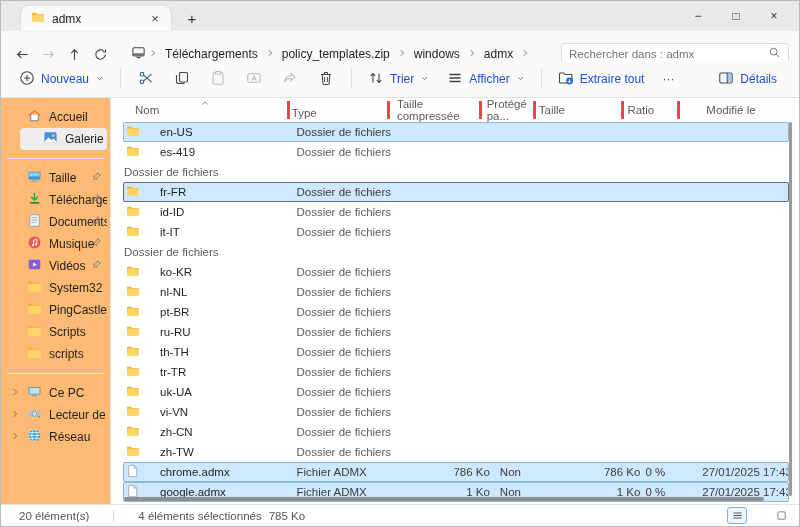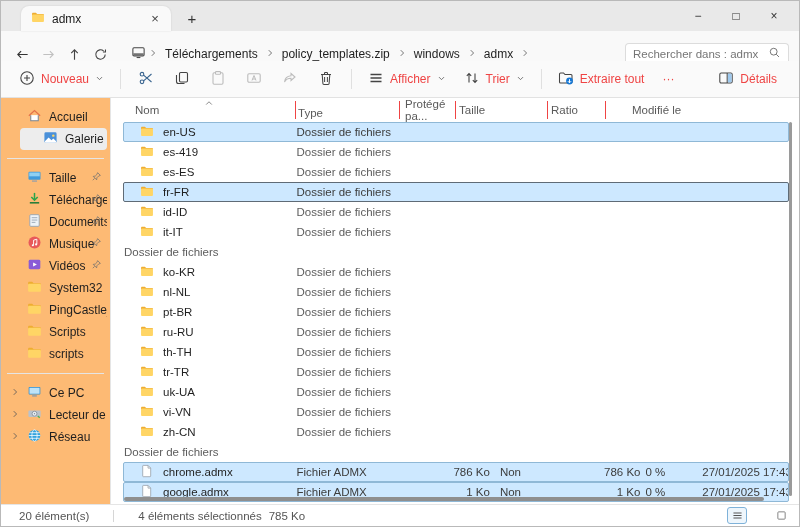--- a/index.html
+++ b/index.html
@@ -19,28 +19,28 @@
 
   
   .navbar { height:30px; background:#f9f9f9; display:flex; align-items:center; padding:16px 10px 0 8px; flex:0 0 30px; }
   .navbtn { width:26px; height:24px; display:flex; align-items:center; justify-content:center; }
   .navbtn svg { width:15px; height:15px; }
   .navbtn.disabled svg path { stroke:#c0c0c0; }
   .breadcrumb { display:flex; align-items:center; margin-left:18px; gap:2px; flex:1; min-width:0; }
   .breadcrumb .ic svg { width:15px; height:15px; }
   .crumb { padding:2px 5px; color:#1f1f1f; white-space:nowrap; }
   .bc-chev svg { width:10px; height:10px; }
-  .searchbox { width:164px; height:23px; background:#fff; border:1px solid #dcdcdc; border-bottom-color:#c9c9c9; border-radius:4px; display:flex; align-items:center; padding:0 7px; gap:6px; }
+  .searchbox { width:228px; height:23px; background:#fff; border:1px solid #dcdcdc; border-bottom-color:#c9c9c9; border-radius:4px; display:flex; align-items:center; padding:0 7px; gap:6px; }
   .searchbox input { border:none; outline:none; flex:1; font-family:inherit; font-size:11.5px; color:#333; background:transparent; min-width:0; }
   .searchbox input::placeholder { color:#757575; }
   .searchbox .ic svg { width:13px; height:13px; }
 
   
   .toolbar { height:37px; background:#fafafa; border-bottom:1px solid #e2e2e2; display:flex; align-items:center; padding:0 14px 0 10px; gap:2px; flex:0 0 37px; }
-  .tb { border:none; background:transparent; display:flex; align-items:center; gap:6px; padding:6px 8px; border-radius:4px; font-family:inherit; font-size:12px; color:#ef4444; }
+  .tb { border:none; background:transparent; display:flex; align-items:center; gap:6px; padding:6px 8px; border-radius:4px; font-family:inherit; font-size:12px; color:#1d4ed8; }
   .tb .ic svg { width:16px; height:16px; }
   .tb.icon-only { padding:6px 9px; }
   .tb .caret svg { width:9px; height:9px; }
   .tbsep { width:1px; height:20px; background:#e0e0e0; margin:0 6px; }
   .toolbar .spacer { flex:1; }
 
   
   .bodyarea { flex:1; display:flex; min-height:0; }
   .sidebar { width:110px; flex:0 0 110px; border-right:1px solid #e5e5e5; padding-top:8px; background:#fdba74; overflow:hidden; }
   .side-item { height:22px; display:flex; align-items:center; padding-left:23px; gap:7px; border-radius:4px; margin:0 3px; position:relative; }
@@ -49,34 +49,34 @@
   .side-item .ic svg { width:15px; height:15px; flex:0 0 15px; }
   .side-item .chev svg { width:10px; height:10px; }
   .side-label { white-space:nowrap; overflow:hidden; font-size:12px; color:#1f1f1f; flex:1; min-width:0; }
   .side-item .pin { position:absolute; right:5px; top:4px; }
   .side-item .pin svg { width:11px; height:11px; }
   .side-divider { height:1px; background:#e5e5e5; margin:8px 6px; }
 
   
   .content { flex:1; position:relative; padding-top:3px; min-width:0; background:#fff; }
   .thead { display:flex; margin-left:12px; width:666px; height:18px; color:#5a5a5a; font-size:11.5px; }
-  .th { position:relative; border-right:1px solid #ef4444; display:flex; align-items:center; }
+  .th { position:relative; border-right:3px solid #ef4444; display:flex; align-items:center; }
   .th:last-child { border-right:none; }
   .sort-caret { position:absolute; top:-3px; left:calc(50% - 5px); }
   .sort-caret svg { width:10px; height:10px; }
   .rows { margin-top:3px; }
   .row { display:flex; align-items:center; margin-left:12px; width:666px; height:20px; border:1px solid transparent; border-radius:2px; font-size:11.5px; }
   .row.sel { background:#cde8ff; border-color:#8fb8d6; }
   .row.focus { border-color:#5f6b76; }
   .cell { white-space:nowrap; overflow:hidden; }
   .w-name { width:173px; } .w-type { width:104px;align-items:flex-end; } .w-comp { width:95px; } .w-prot { width:56px; }
   .w-size { width:92px; } .w-ratio { width:58px; } .w-mod { width:88px; }
   .h-name { padding-left:12px; } .h-type { padding-left:2px; } .h-comp { padding-left:7px; } .h-prot { padding-left:5px; }
   .h-size { padding-left:3px; } .h-ratio { padding-left:3px; } .h-mod { padding-left:2px;margin-left:24px; }
-  .c-name { display:flex; align-items:center; gap:9px; padding-left:16px; color:#1f1f1f; }
+  .c-name { display:flex; align-items:center; gap:20px; padding-left:2px; color:#1f1f1f; }
   .c-name .ic svg { width:14px; height:14px; }
   .c-type,.c-prot,.c-ratio,.c-mod { color:#5d5d5d; }
   .c-comp,.c-size { text-align:right; color:#5d5d5d; }
   .c-comp { padding-right:5px; } .c-size { padding-right:2px; }
   .c-prot { padding-left:5px; } .c-ratio { padding-left:3px; } .c-mod { padding-left:2px; }
   .row.sel .c-type,.row.sel .c-prot,.row.sel .c-ratio,.row.sel .c-mod,.row.sel .c-comp,.row.sel .c-size { color:#3c3c3c; }
   .hscroll { position:absolute; left:13px; bottom:3px; width:640px; height:4px; background:#8f8f8f; border-radius:2px; }
   .vscroll { position:absolute; right:7px; top:24px; bottom:8px; width:3px; background:#9a9a9a; border-radius:2px; }
 
   
@@ -211,33 +211,33 @@
       </button>
     <button class="tb icon-only">
         <span class="ic"><svg viewBox="0 0 16 16">
             <path d="M3 4.5h10M6.5 4.5V3.2c0-.4.3-.7.7-.7h1.6c.4 0 .7.3.7.7v1.3M4.2 4.5l.7 9c0 .5.5.9 1 .9h4.2c.5 0 1-.4 1-.9l.7-9" fill="none" stroke="#444" stroke-width="1.05"></path>
             <path d="M6.6 7v5M9.4 7v5" stroke="#444" stroke-width="1"></path>
           </svg></span>
       </button>
     <div class="tbsep"></div>
     <button class="tb">
       <span class="ic"><svg viewBox="0 0 16 16">
-            <path d="M2.5 4.5h11M2.5 8h11M2.5 11.5h11" stroke="#444" stroke-width="1.3"></path>
-          </svg></span>
-      <span>Afficher</span>
+            <path d="M5 12.5v-9M2.8 5.8 5 3.5l2.2 2.3" fill="none" stroke="#444" stroke-width="1.1"></path>
+            <path d="M11 3.5v9M8.8 10.2 11 12.5l2.2-2.3" fill="none" stroke="#444" stroke-width="1.1"></path>
+          </svg></span>
+      <span>Trier</span>
       <span class="caret"><svg viewBox="0 0 16 16">
             <path d="M3.5 5.5 8 10l4.5-4.5" fill="none" stroke="#555" stroke-width="1.4"></path>
           </svg></span>
     </button>
     <button class="tb">
       <span class="ic"><svg viewBox="0 0 16 16">
-            <path d="M5 12.5v-9M2.8 5.8 5 3.5l2.2 2.3" fill="none" stroke="#444" stroke-width="1.1"></path>
-            <path d="M11 3.5v9M8.8 10.2 11 12.5l2.2-2.3" fill="none" stroke="#444" stroke-width="1.1"></path>
-          </svg></span>
-      <span>Trier</span>
+            <path d="M2.5 4.5h11M2.5 8h11M2.5 11.5h11" stroke="#444" stroke-width="1.3"></path>
+          </svg></span>
+      <span>Afficher</span>
       <span class="caret"><svg viewBox="0 0 16 16">
             <path d="M3.5 5.5 8 10l4.5-4.5" fill="none" stroke="#555" stroke-width="1.4"></path>
           </svg></span>
     </button>
     <div class="tbsep"></div>
     <button class="tb">
       <span class="ic"><svg viewBox="0 0 16 16">
             <path d="M1.5 4c0-.6.4-1 1-1h3l1.5 1.5h6c.6 0 1 .4 1 1V12c0 .6-.4 1-1 1H2.5c-.6 0-1-.4-1-1z" fill="none" stroke="#444" stroke-width="1.05"></path>
             <circle cx="11.5" cy="11" r="3.4" fill="#1577d4"></circle>
             <path d="M11.5 9.2v3.6M9.9 11.2l1.6 1.6 1.6-1.6" stroke="#fff" stroke-width=".95" fill="none"></path>
@@ -403,20 +403,23 @@
       <div class="thead">
           <div class="th w-name h-name">
             <span class="sort-caret"><svg viewBox="0 0 16 16">
                 <path d="M3.5 10.5 8 6l4.5 4.5" fill="none" stroke="#777" stroke-width="1.4"></path>
               </svg></span>
             <span>Nom</span>
           </div>
           <div class="th w-type h-type">
             <span>Type</span>
           </div>
+          <div class="th w-comp h-comp">
+            <span>Taille compressée</span>
+          </div>
           <div class="th w-prot h-prot">
             <span>Protégé pa...</span>
           </div>
           <div class="th w-size h-size">
             <span>Taille</span>
           </div>
           <div class="th w-ratio h-ratio">
             <span>Ratio</span>
           </div>
           <div class="th w-mod h-mod">
@@ -448,27 +451,20 @@
               <span>es-419</span>
             </div>
             <div class="cell w-type c-type">Dossier de fichiers</div>
             <div class="cell w-comp c-comp"></div>
             <div class="cell w-prot c-prot"></div>
             <div class="cell w-size c-size"></div>
             <div class="cell w-ratio c-ratio"></div>
             <div class="cell w-mod c-mod"></div>
           </div>
           <div class="row  ">
-            <div class="cell w-name c-name">
-              <span class="ic "><svg viewBox="0 0 16 16">
-                  <path d="M1.2 4.2c0-.7.5-1.2 1.2-1.2h3.1l1.6 1.5h6.5c.7 0 1.2.5 1.2 1.2v.6H1.2z" fill="#eead31"></path>
-                  <rect x="1.2" y="5" width="13.6" height="8.6" rx="1.1" fill="#ffd565"></rect>
-                </svg></span>
-              <span>es-ES</span>
-            </div>
             <div class="cell w-type c-type">Dossier de fichiers</div>
             <div class="cell w-comp c-comp"></div>
             <div class="cell w-prot c-prot"></div>
             <div class="cell w-size c-size"></div>
             <div class="cell w-ratio c-ratio"></div>
             <div class="cell w-mod c-mod"></div>
           </div>
           <div class="row sel focus">
             <div class="cell w-name c-name">
               <span class="ic "><svg viewBox="0 0 16 16">
@@ -651,20 +647,27 @@
               <span>zh-CN</span>
             </div>
             <div class="cell w-type c-type">Dossier de fichiers</div>
             <div class="cell w-comp c-comp"></div>
             <div class="cell w-prot c-prot"></div>
             <div class="cell w-size c-size"></div>
             <div class="cell w-ratio c-ratio"></div>
             <div class="cell w-mod c-mod"></div>
           </div>
           <div class="row  ">
+            <div class="cell w-name c-name">
+              <span class="ic "><svg viewBox="0 0 16 16">
+                  <path d="M1.2 4.2c0-.7.5-1.2 1.2-1.2h3.1l1.6 1.5h6.5c.7 0 1.2.5 1.2 1.2v.6H1.2z" fill="#eead31"></path>
+                  <rect x="1.2" y="5" width="13.6" height="8.6" rx="1.1" fill="#ffd565"></rect>
+                </svg></span>
+              <span>zh-TW</span>
+            </div>
             <div class="cell w-type c-type">Dossier de fichiers</div>
             <div class="cell w-comp c-comp"></div>
             <div class="cell w-prot c-prot"></div>
             <div class="cell w-size c-size"></div>
             <div class="cell w-ratio c-ratio"></div>
             <div class="cell w-mod c-mod"></div>
           </div>
           <div class="row sel ">
             <div class="cell w-name c-name">
               <span class="ic "><svg viewBox="0 0 16 16">

